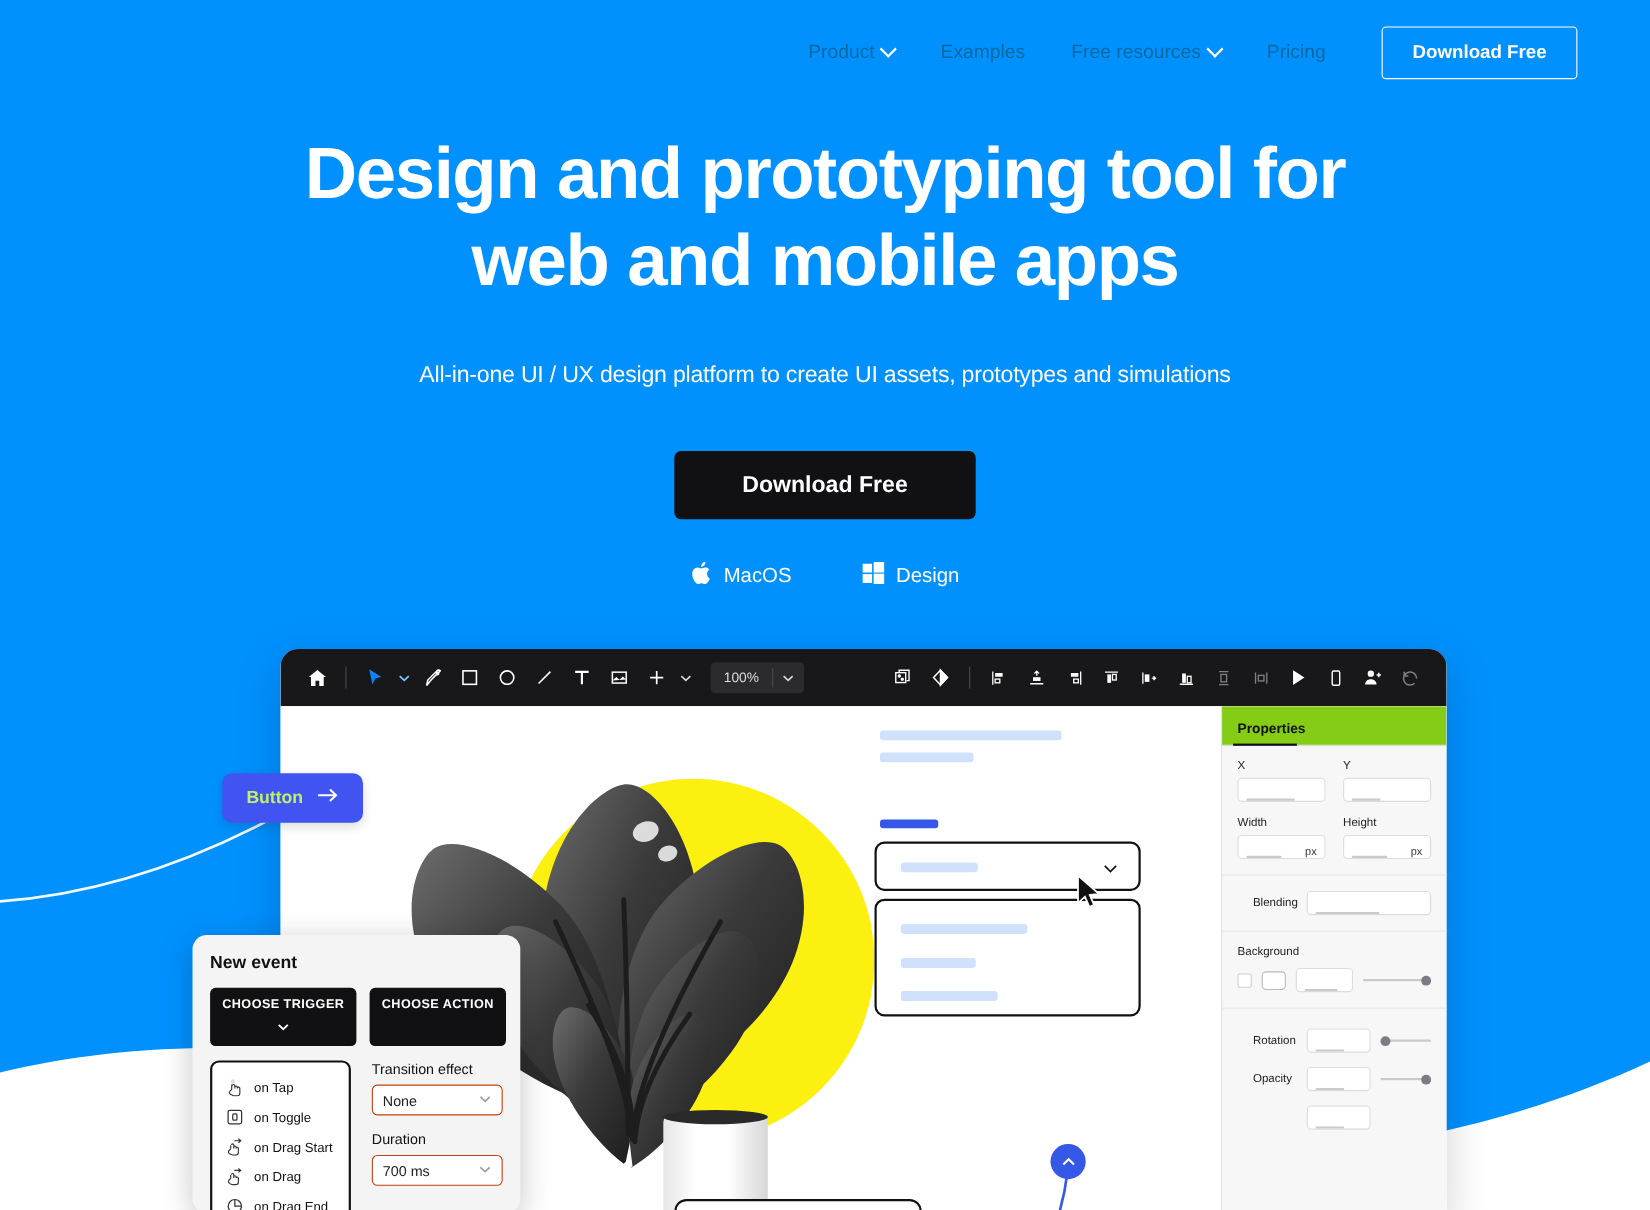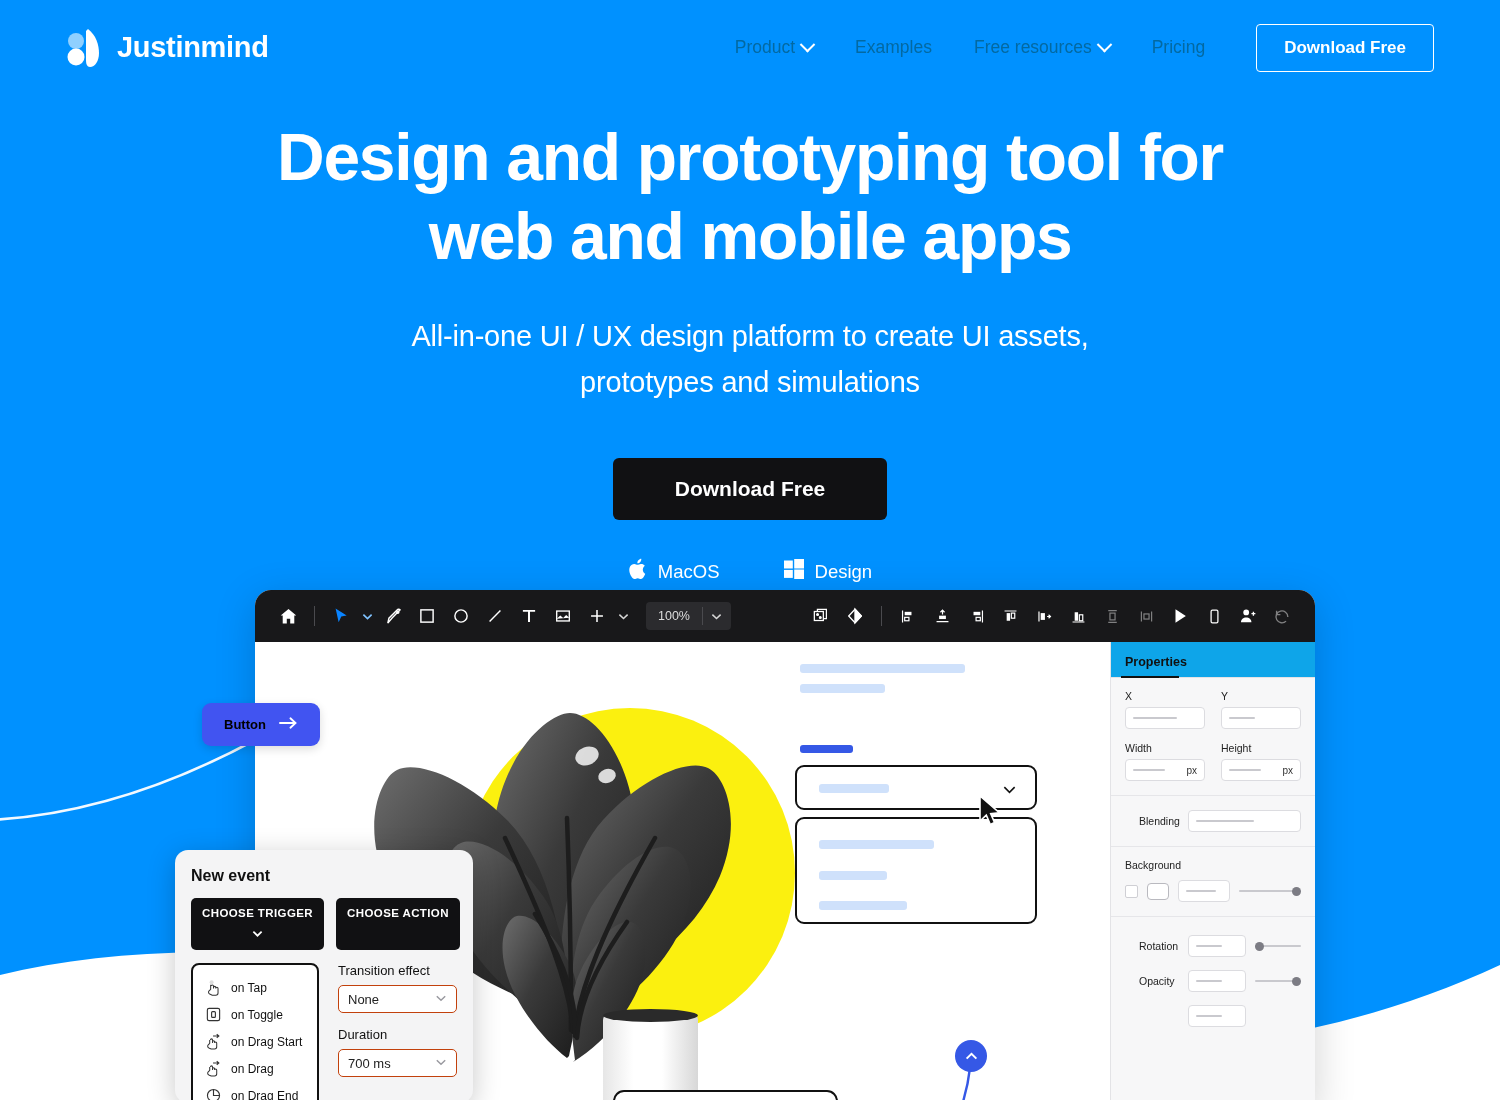--- a/index.html
+++ b/index.html
@@ -51,21 +51,21 @@
   
   .hero {
     position:absolute; left:0; top:118px; width:1500px; z-index:30;
     text-align:center; color:#fff;
   }
   .hero h1 {
     font-size:66px; line-height:1.2; font-weight:bold; letter-spacing:-1.3px;
     max-width:1060px; margin:0 auto;
   }
   .hero p {
-    font-size:29px; line-height:1.58; font-weight:400; margin-top:38px;
+    font-size:21px; line-height:1.58; font-weight:400; margin-top:48px;
     max-width:760px; margin-left:auto; margin-right:auto; letter-spacing:-0.2px;
   }
   .cta-wrap { margin-top:52px; }
   .cta-btn {
     display:inline-block; background:#111113; color:#fff;
     font-size:21px; font-weight:bold; border:none; border-radius:6px;
     padding:19px 62px; cursor:pointer; font-family:"Liberation Sans", sans-serif;
   }
   .os-row {
     margin-top:38px; display:flex; justify-content:center; align-items:center; gap:64px;
@@ -107,34 +107,34 @@
   .canvas {
     position:relative; height:468px; background:#fff; overflow:hidden;
   }
 
   
   .props {
     position:absolute; right:0; top:0; width:205px; height:468px;
     background:#f7f7f8; border-left:1px solid #e3e3e6;
   }
   .props-tab {
-    height:36px; background:#0ea5e9; display:flex; align-items:flex-end;
+    height:36px; background:#84cc16; display:flex; align-items:flex-end;
     padding:0 0 0 14px; border-bottom:1px solid #e3e3e6; position:relative;
   }
   .props-tab span { font-size:12.5px; font-weight:bold; color:#111; padding-bottom:8px; }
   .props-tab::after {
     content:""; position:absolute; left:10px; bottom:-1px; width:58px; height:2.5px; background:#111;
   }
   .props-sec { padding:12px 14px 14px 14px; border-bottom:1px solid #e6e6e9; }
   .pf-row { display:flex; gap:16px; }
   .pf { flex:1; }
   .pf-lbl { font-size:10.5px; color:#222; margin-bottom:5px; }
   .pf-in {
     height:22px; background:#fff; border:1px solid #dcdce0; border-radius:4px;
-    display:flex; align-items:center; padding:0 7px; gap:20px;
+    display:flex; align-items:flex-end; padding:0 7px; gap:20px;
   }
   .bar { height:2px; background:#c9c9ce; border-radius:2px; }
   .pf-unit { font-size:10px; color:#333; margin-left:auto; }
   .inline-row { display:flex; align-items:center; gap:9px; margin-top:10px; }
   .inline-lbl { font-size:10.5px; color:#222; width:54px; flex:0 0 auto;padding-left:14px; }
   .chkbox { width:13px; height:13px; border:1px solid #cfcfd4; border-radius:2px; background:#fff; flex:0 0 auto; }
   .swatch { width:22px; height:17px; border:1.4px solid #b9b9bf; border-radius:4px; background:#fff; flex:0 0 auto; }
   .slider { position:relative; flex:1; height:12px; display:flex; align-items:center; min-width:40px; }
   .slider .track { height:2px; background:#c9c9ce; width:100%; border-radius:2px; }
   .slider .knob {
@@ -147,23 +147,23 @@
   .wf { position:absolute; }
   .wf-line { background:#cfe1fb; border-radius:3px; height:9px; }
   .wf-line-dark { background:#3558e6; border-radius:3px; height:8px; }
   .wf-box {
     border:2.2px solid #111; border-radius:9px; background:#fff;
   }
 
   
   .btn-chip {
     position:absolute; left:-53px; top:113px; z-index:35;
-    background:#4154f1; color:#000000; border-radius:9px;
+    background:#4154f1; color:#bef264; border-radius:9px;
     padding:13px 22px; display:flex; align-items:center; gap:13px;
-    font-size:13px; font-weight:bold; box-shadow:0 3px 10px rgba(0,0,0,0.14);
+    font-size:16px; font-weight:bold; box-shadow:0 3px 10px rgba(0,0,0,0.14);
     cursor:pointer;
   }
 
   
   .dialog {
     position:absolute; left:-80px; top:260px; width:298px; z-index:36;
     background:#f4f4f5; border-radius:13px; padding:17px 16px 0 16px;
     box-shadow:0 6px 28px rgba(0,0,0,0.22); height:253px; overflow:hidden;
   }
   .dlg-title { font-size:16px; font-weight:bold; color:#111; margin-bottom:13px; }
@@ -220,30 +220,20 @@
 <div id="page">
 
   <div class="hero-bg">
     <svg viewBox="0 0 1500 1100" preserveAspectRatio="none">
       <path d="M0,0 H1500 V965 C1350,1035 1180,1062 980,1052 C760,1041 560,985 330,960 C205,946 95,952 0,975 Z" fill="#0091ff"></path>
       <path d="M-10,820 C90,815 190,780 290,720 C360,678 420,650 470,640" fill="none" stroke="#ffffff" stroke-width="2.6" opacity="0.95"></path>
     </svg>
   </div>
 
   <div class="nav">
-    <div class="brand">
-      <span class="brand-mark">
-        <svg width="40" height="42" viewBox="0 0 40 42">
-          <circle cx="10" cy="14" r="8" fill="#8fd0ff"></circle>
-          <circle cx="10" cy="30" r="8.5" fill="#ffffff"></circle>
-          <path d="M22 2 C30 8 33 18 33 26 C33 34 29 40 24 40 C21 40 20 37 20 33 L20 4 Z" fill="#ffffff"></path>
-        </svg>
-      </span>
-      <span class="brand-name">Justinmind</span>
-    </div>
 
     <div class="nav-right">
       <a class="nav-link">
         <span>Product</span>
         <i class="chev"></i>
       </a>
       <a class="nav-link">
         <span>Examples</span>
       </a>
       <a class="nav-link">

